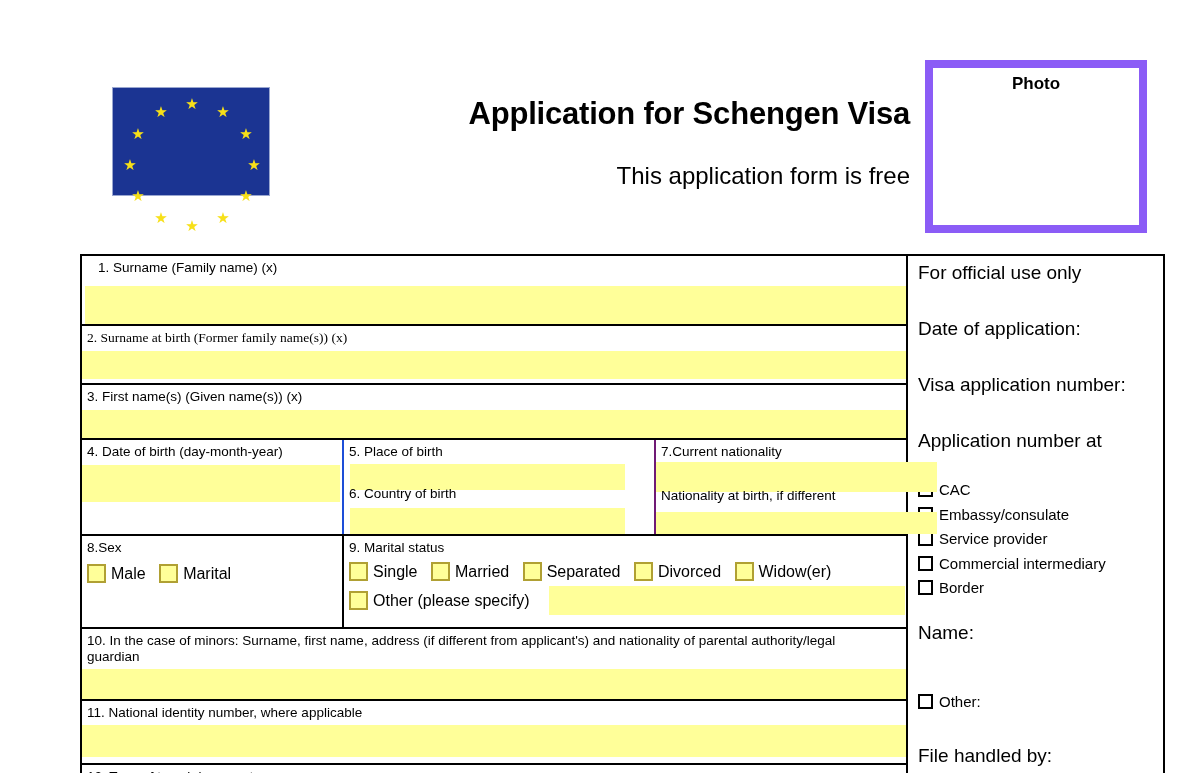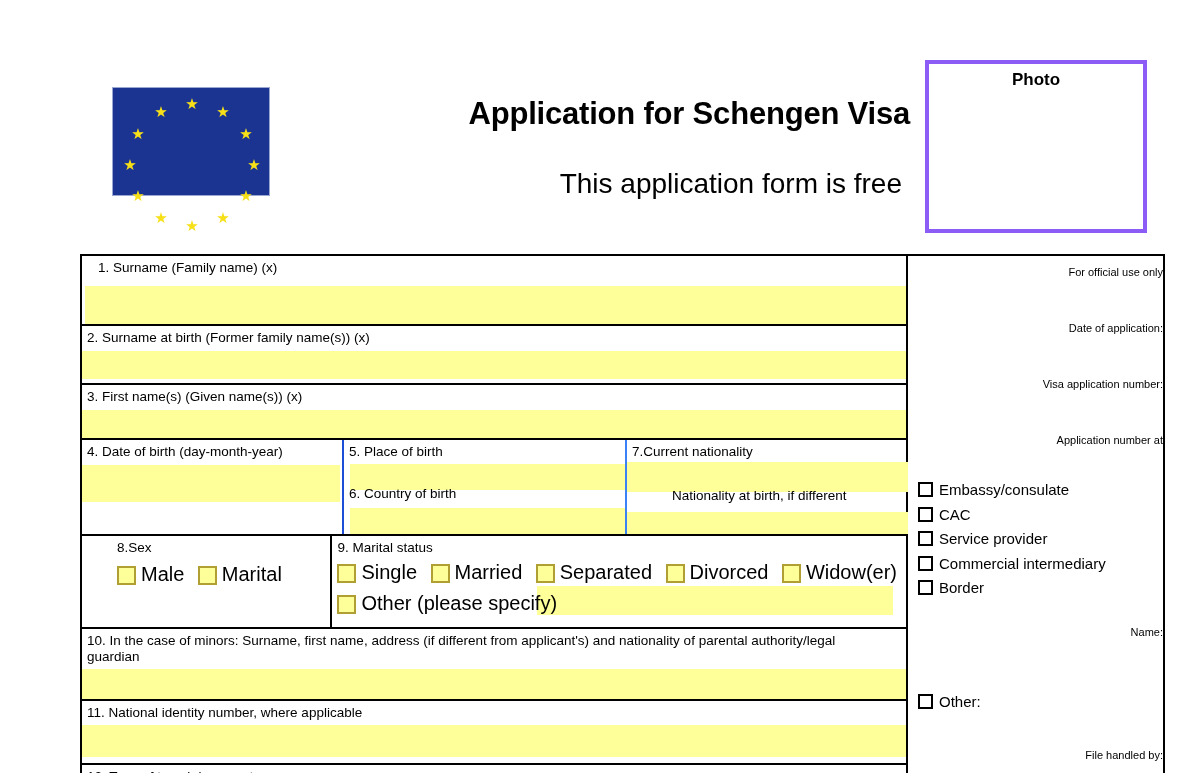--- a/index.html
+++ b/index.html
@@ -53,30 +53,30 @@
   }
   #main-title {
     font-size: 31px;
     font-weight: bold;
     letter-spacing: -0.2px;
     margin: 0;
     padding: 0;
     line-height: 38px;
   }
   #subtitle {
-    font-size: 28px;
-    margin: 8px;
+    font-size: 24px;
+    margin: 0;
     padding-top: 30px;
     line-height: 26px;
   }
   #photo-box {
     position: absolute;
     left: 925px; top: 60px;
     width: 222px; height: 173px;
-    border: 4px solid #8b5cf6;
+    border: 8px solid #8b5cf6;
     box-sizing: border-box;
     text-align: center;
   }
   #photo-label {
     font-size: 17px;
     font-weight: bold;
     padding-top: 6px;
     display: block;
   }
 
@@ -126,21 +126,21 @@
     background: #ffff99;
     z-index: 1;
   }
 
   
   .tri {
     display: flex;
     height: 100%;
   }
   .tri .c1 { width: 262px; border-right: 2px solid #1d4ed8; box-sizing: border-box; position: relative; }
-  .tri .c2 { width: 283px; border-right: 2px solid #3b82f6; box-sizing: border-box; position: relative; }
+  .tri .c2 { width: 312px; border-right: 2px solid #701a75; box-sizing: border-box; position: relative; }
   .tri .c3 { flex: 1; position: relative; }
 
   
   .duo { display: flex; height: 100%; }
   .duo .d1 { width: 262px; border-right: 2px solid #000; box-sizing: border-box; position: relative; }
   .duo .d2 { flex: 1; position: relative; }
 
   
   .cb-yellow {
     display: inline-block;
@@ -162,28 +162,27 @@
   }
   .cb-line {
     font-size: 16px;
     line-height: 26px;
     white-space: nowrap;
     position: relative;
     z-index: 3;
     padding-left: 5px;
   }
   .cb-item { display: inline-block; margin-right: 9px; }
-  .cb-item .lbl { font-size: 20px; }
+  .cb-item .lbl { font-size: 16px; }
 
   
   .r-text {
-    font-size: 11px;
+    font-size: 19px;
     line-height: 19px;
     margin: 0;
-    text-align: right;
   }
   .r-gap-lg { height: 37px; }
   .r-cb-line {
     font-size: 15px;
     line-height: 24.5px;
     white-space: nowrap;
   }
 </style>
 </head>
 <body>
@@ -241,21 +240,21 @@
 
 <div id="form-table">
 
   <div id="left-col">
 
     <div class="row" style="height:70px;">
       <div class="yellow-band" style="left:3px; top:30px; width:821px; height:38px;"></div>
       <div class="fld-label indent">1. Surname (Family name) (x)</div>
     </div>
 
-    <div class="row" style="height:59px;">
+    <div class="row" style="height:59px;font-family:Liberation Serif, serif;">
       <div class="yellow-band" style="left:0; top:25px; width:824px; height:28px;"></div>
       <div class="fld-label">2. Surname at birth (Former family name(s)) (x)</div>
     </div>
 
     <div class="row" style="height:55px;">
       <div class="yellow-band" style="left:0; top:25px; width:824px; height:28px;"></div>
       <div class="fld-label">3. First name(s) (Given name(s)) (x)</div>
     </div>
 
     <div class="row" style="height:96px;">
@@ -270,27 +269,27 @@
           <div class="yellow-band" style="left:6px; top:24px; width:275px; height:26px;"></div>
           <div class="yellow-band" style="left:6px; top:68px; width:275px; height:26px;"></div>
           <div class="fld-label">5. Place of birth</div>
           <div class="fld-label" style="padding-top:26px;">6. Country of birth</div>
         </div>
 
         <div class="c3">
           <div class="yellow-band" style="left:0; top:22px; width:281px; height:30px;"></div>
           <div class="yellow-band" style="left:0; top:72px; width:281px; height:22px;"></div>
           <div class="fld-label">7.Current nationality</div>
-          <div class="fld-label" style="padding-top:28px;margin-left:40px;">Nationality at birth, if different</div>
-        </div>
-
-      </div>
-    </div>
-
-    <div class="row" style="height:93px;padding-left:30px;">
+          <div class="fld-label" style="padding-top:28px;">Nationality at birth, if different</div>
+        </div>
+
+      </div>
+    </div>
+
+    <div class="row" style="height:93px;">
       <div class="duo">
 
         <div class="d1">
           <div class="fld-label">8.Sex</div>
           <div class="cb-line" style="margin-top:5px;">
             <span class="cb-item">
               <span class="cb-yellow"></span><span class="lbl">Male</span>
             </span>
             <span class="cb-item">
               <span class="cb-yellow"></span><span class="lbl">Marital</span>
@@ -348,24 +347,24 @@
     <div class="r-text">For official use only</div>
     <div class="r-gap-lg"></div>
     <div class="r-text">Date of application:</div>
     <div class="r-gap-lg"></div>
     <div class="r-text">Visa application number:</div>
     <div class="r-gap-lg"></div>
     <div class="r-text">Application number at</div>
     <div style="height:28px;"></div>
 
     <div class="r-cb-line">
+      <span class="cb-white"></span><span>CAC</span>
+    </div>
+    <div class="r-cb-line">
       <span class="cb-white"></span><span>Embassy/consulate</span>
-    </div>
-    <div class="r-cb-line">
-      <span class="cb-white"></span><span>CAC</span>
     </div>
     <div class="r-cb-line">
       <span class="cb-white"></span><span>Service provider</span>
     </div>
     <div class="r-cb-line">
       <span class="cb-white"></span><span>Commercial intermediary</span>
     </div>
     <div class="r-cb-line">
       <span class="cb-white"></span><span>Border</span>
     </div>

